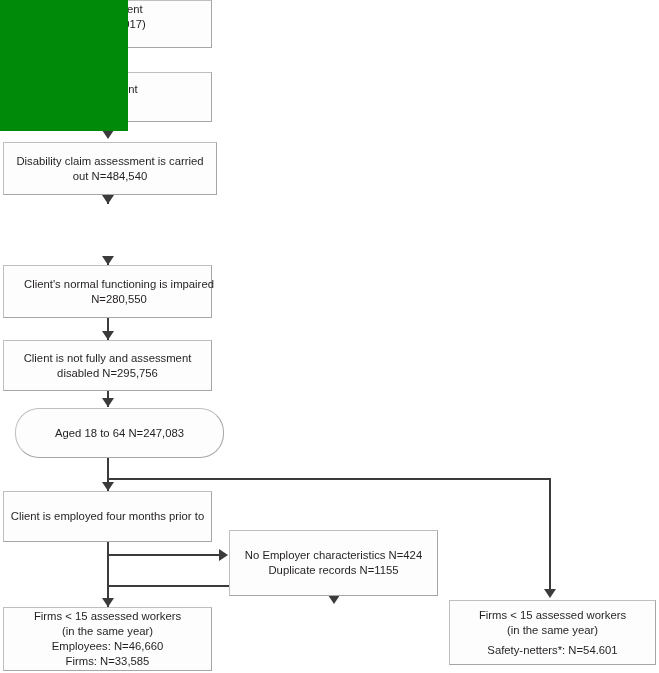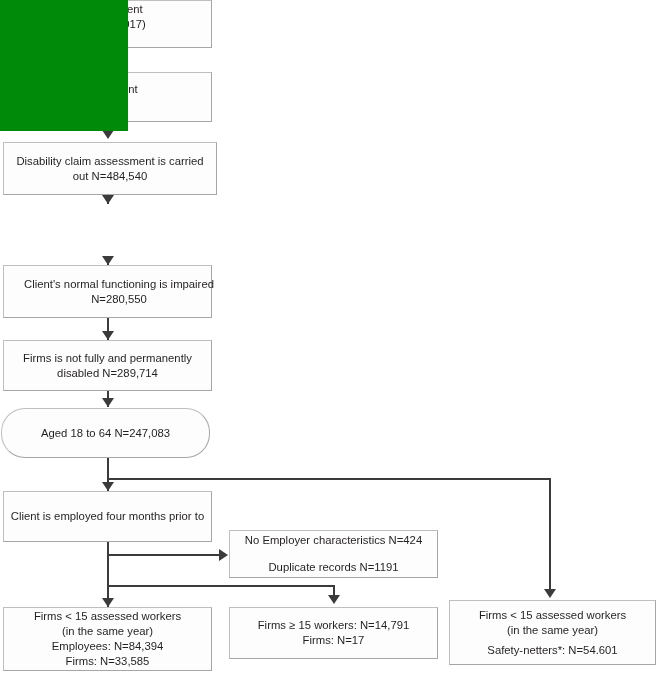--- a/index.html
+++ b/index.html
@@ -105,28 +105,28 @@
 
   <div class="node" style="left:3px; top:265px; width:209px; height:53px;padding-left:28px;">
     <span class="line">Client's normal functioning is impaired</span>
     <span class="line">N=280,550</span>
   </div>
 
   <div class="conn v" style="left:107px; top:318px; width:2px; height:22px;"></div>
   <div class="arrow-down" style="left:102px; top:331px;"></div>
 
   <div class="node" style="left:3px; top:340px; width:209px; height:51px;">
-    <span class="line">Firms is not fully and permanently</span>
-    <span class="line">disabled N=289,714</span>
+    <span class="line">Client is not fully and assessment</span>
+    <span class="line">disabled N=295,756</span>
   </div>
 
   <div class="conn v" style="left:107px; top:391px; width:2px; height:16px;"></div>
   <div class="arrow-down" style="left:102px; top:398px;"></div>
 
-  <div class="node" style="left:1px; top:408px; width:209px; height:50px;border-radius:24px;">
+  <div class="node" style="left:15px; top:408px; width:209px; height:50px;border-radius:24px;">
     <span class="line">Aged 18 to 64 N=247,083</span>
   </div>
 
   <div class="conn v" style="left:107px; top:458px; width:2px; height:33px;"></div>
   <div class="conn h" style="left:107px; top:478px; width:444px; height:2px;"></div>
   <div class="conn v" style="left:549px; top:478px; width:2px; height:115px;"></div>
   <div class="arrow-down" style="left:544px; top:589px;"></div>
   <div class="arrow-down" style="left:102px; top:482px;"></div>
 
   <div class="node" style="left:3px; top:491px; width:209px; height:51px;gap:20px;">
@@ -137,37 +137,33 @@
 
   <div class="conn h" style="left:107px; top:554px; width:114px; height:2px;"></div>
   <div class="arrow-right" style="left:219px; top:549px;"></div>
 
   <div class="conn h" style="left:107px; top:585px; width:228px; height:2px;"></div>
   <div class="conn v" style="left:333px; top:585px; width:2px; height:14px;"></div>
   <div class="arrow-down" style="left:328px; top:595px;"></div>
 
   <div class="arrow-down" style="left:102px; top:598px;"></div>
 
-  <div class="node" style="left:229px; top:530px; width:209px; height:48px;justify-content:space-between;">
+  <div class="node" style="left:229px; top:530px; width:209px; height:66px;">
     <span class="line">No Employer characteristics N=424</span>
-    <span class="line">Duplicate records N=1191</span>
+    <span class="line">Duplicate records N=1155</span>
   </div>
 
   <div class="node" style="left:3px; top:607px; width:209px; height:64px;">
     <span class="line">Firms &lt; 15 assessed workers</span>
     <span class="line">(in the same year)</span>
     <span class="gap"></span>
-    <span class="line">Employees: N=84,394</span>
+    <span class="line">Employees: N=46,660</span>
     <span class="line">Firms: N=33,585</span>
   </div>
 
-  <div class="node" style="left:229px; top:607px; width:209px; height:52px;">
-    <span class="line">Firms ≥ 15 workers: N=14,791</span>
-    <span class="line">Firms: N=17</span>
-  </div>
 
   <div class="node" style="left:449px; top:600px; width:207px; height:65px;">
     <span class="line">Firms &lt; 15 assessed workers</span>
     <span class="line">(in the same year)</span>
     <span class="gap"></span>
     <span class="line">Safety-netters*: N=54.601</span>
   </div>
 
   <div id="green-overlay" style="left: 0px; top: 0px; width: 128px; height: 131px; background: rgb(0, 138, 9);"></div>
 

